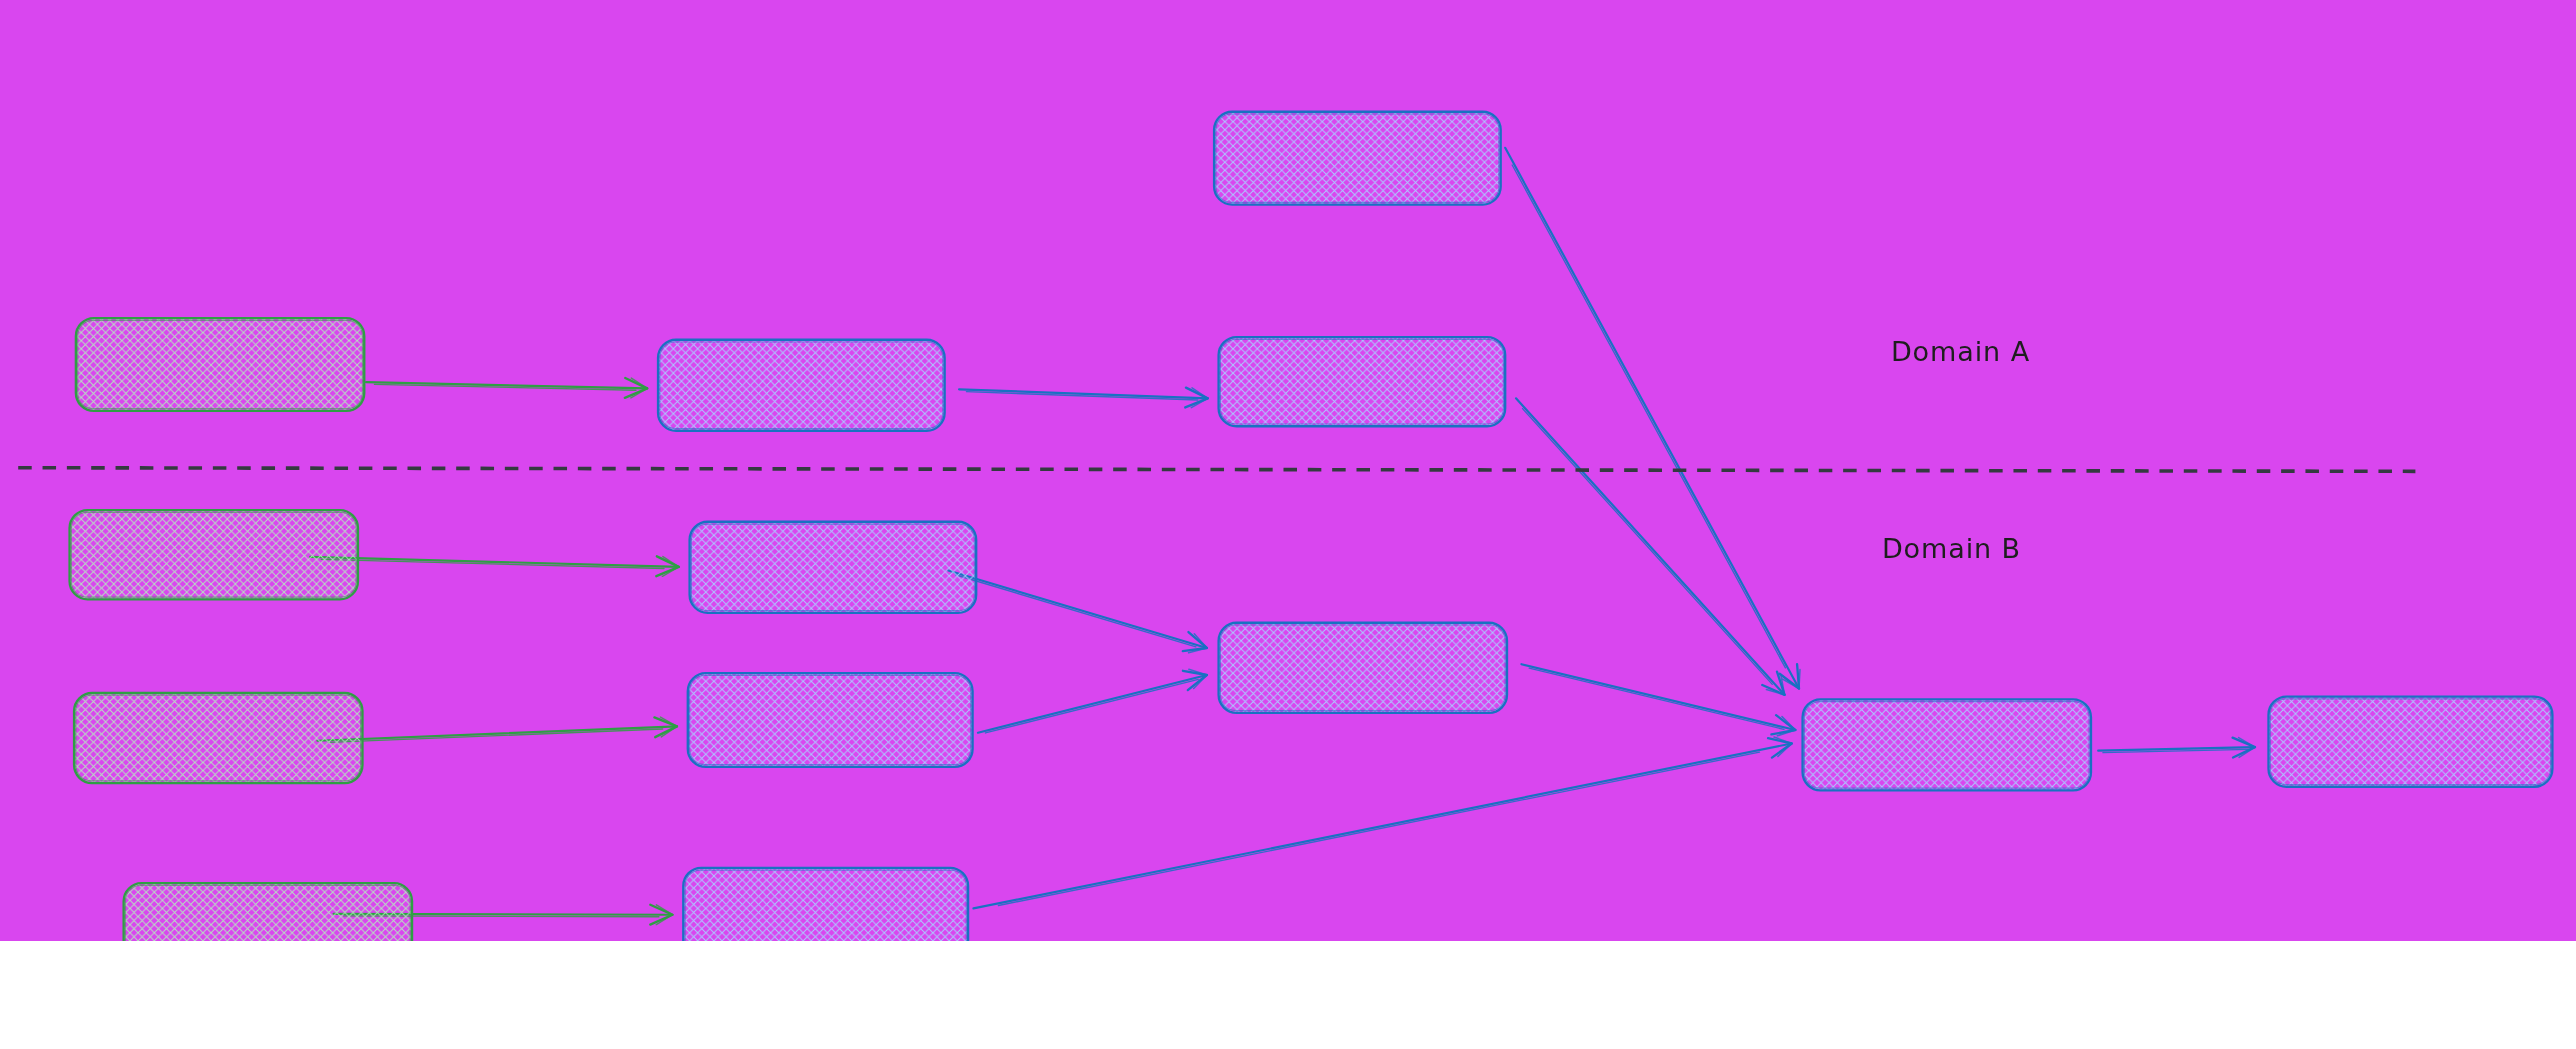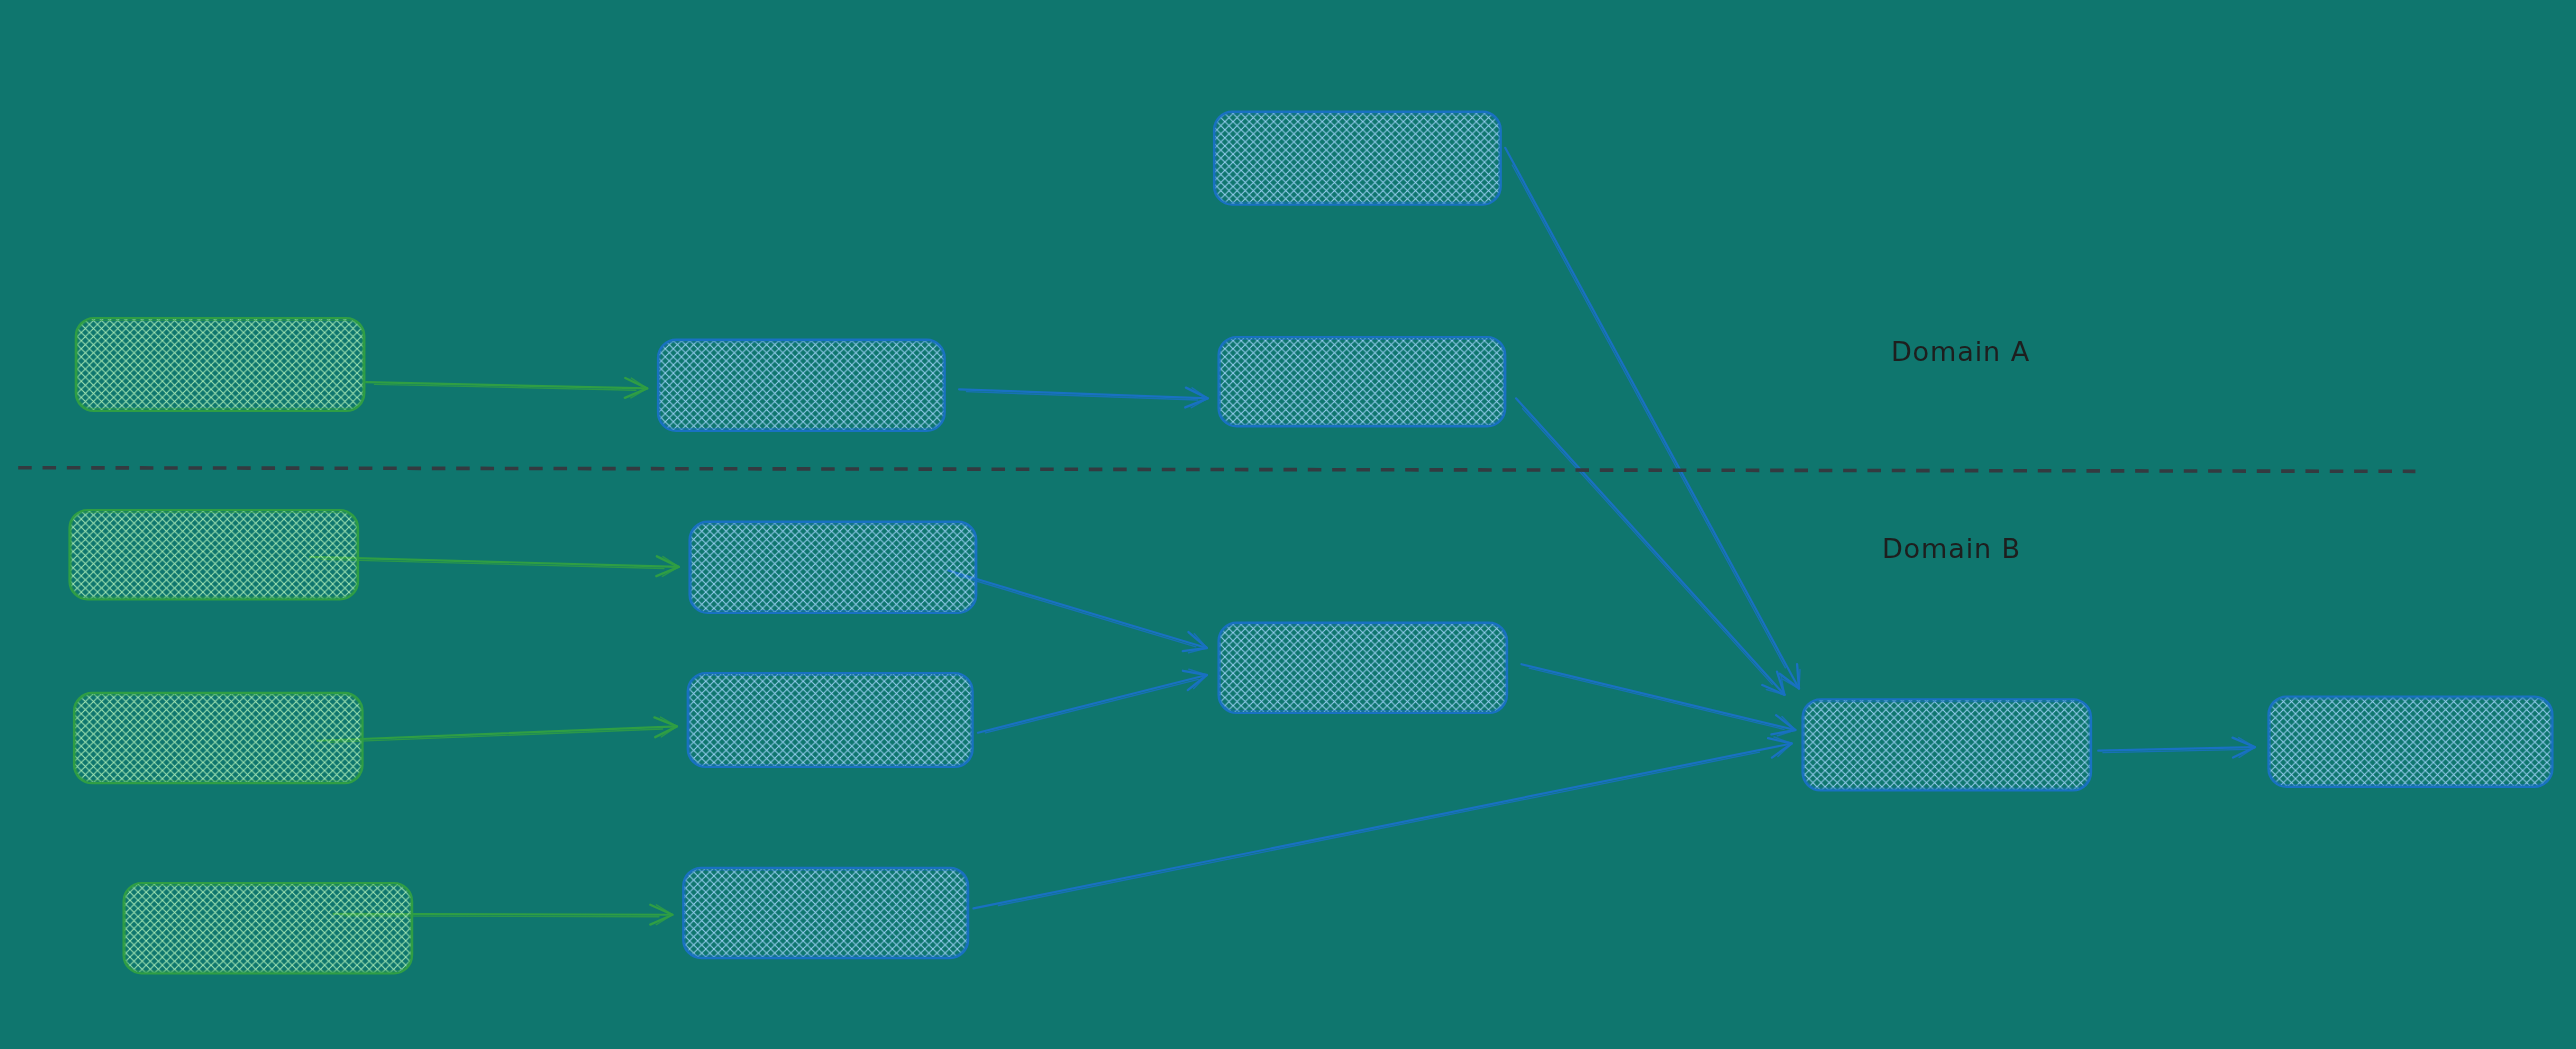--- a/index.html
+++ b/index.html
@@ -4,22 +4,22 @@
 <style>
   html, body {
     margin: 0;
     padding: 0;
     background: #ffffff;
     font-family: "Liberation Sans", sans-serif;
   }
   .canvas-wrap {
     position: relative;
     width: 2576px;
-    height: 1049px;
-    background: #0f766e;
+    height: 941px;
+    background: #d946ef;
     overflow: hidden;
   }
   svg { display: block; }
   .dlabel {
     font-family: "DejaVu Sans", sans-serif;
     font-size: 30px;
     letter-spacing: 1px;
     fill: #1e1e1e;
   }
 </style>

